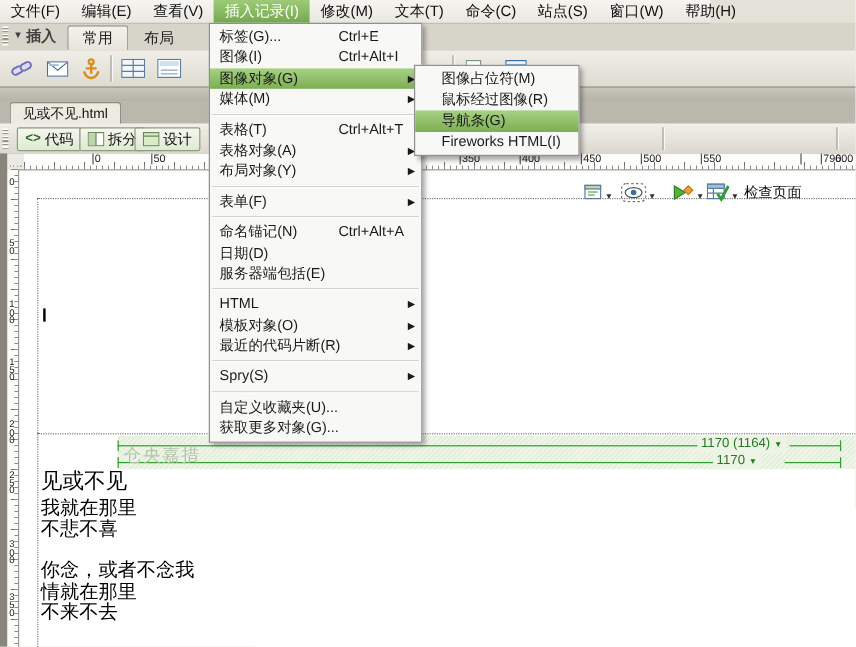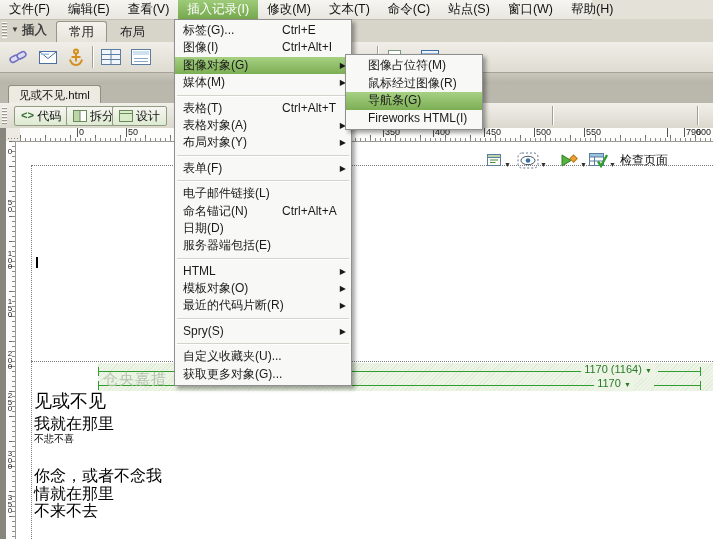--- a/index.html
+++ b/index.html
@@ -284,41 +284,40 @@
       <div class="band-bracket" style="left:602px;top:4px;"></div>
       <div class="band-bracket" style="left:602px;top:18px;"></div>
       <div class="band-label" style="left:520px;top:8px;"><span>1170 (1164)</span> <span class="dd">▼</span></div>
       <div class="band-label" style="left:516px;top:22px;"><span>1170</span> <span class="dd">▼</span></div>
       <div class="ghost-text">仓央嘉措</div>
     </div>
 
     <div id="poem">
         <div class="poem-line" style="top: 251px; font-size: 18px;">见或不见</div>
         <div class="poem-line" style="top: 275px; font-size: 16px;">我就在那里</div>
-        <div class="poem-line" style="top: 293px; font-size: 10px;">不悲不喜</div>
+        <div class="poem-line" style="top: 293px; font-size: 16px;">不悲不喜</div>
         <div class="poem-line" style="top: 327px; font-size: 16px;">你念，或者不念我</div>
         <div class="poem-line" style="top: 345px; font-size: 16px;">情就在那里</div>
         <div class="poem-line" style="top: 362px; font-size: 16px;">不来不去</div>
       </div>
     <div class="caret"></div>
   </div>
 
   <div class="menu" id="menu">
       <div class="menu-item"><span class="mi-label">标签(G)...</span><span class="mi-short">Ctrl+E</span></div>
       <div class="menu-item"><span class="mi-label">图像(I)</span><span class="mi-short">Ctrl+Alt+I</span></div>
       <div class="menu-item hl"><span class="mi-label">图像对象(G)</span><span class="mi-arrow">▶</span></div>
       <div class="menu-item"><span class="mi-label">媒体(M)</span><span class="mi-arrow">▶</span></div>
       <div class="menu-sep"></div>
       <div class="menu-item"><span class="mi-label">表格(T)</span><span class="mi-short">Ctrl+Alt+T</span></div>
       <div class="menu-item"><span class="mi-label">表格对象(A)</span><span class="mi-arrow">▶</span></div>
       <div class="menu-item"><span class="mi-label">布局对象(Y)</span><span class="mi-arrow">▶</span></div>
       <div class="menu-sep"></div>
       <div class="menu-item"><span class="mi-label">表单(F)</span><span class="mi-arrow">▶</span></div>
       <div class="menu-sep"></div>
-      <div class="menu-item"><span class="mi-label">电子邮件链接(L)</span></div>
       <div class="menu-item"><span class="mi-label">命名锚记(N)</span><span class="mi-short">Ctrl+Alt+A</span></div>
       <div class="menu-item"><span class="mi-label">日期(D)</span></div>
       <div class="menu-item"><span class="mi-label">服务器端包括(E)</span></div>
       <div class="menu-sep"></div>
       <div class="menu-item"><span class="mi-label">HTML</span><span class="mi-arrow">▶</span></div>
       <div class="menu-item"><span class="mi-label">模板对象(O)</span><span class="mi-arrow">▶</span></div>
       <div class="menu-item"><span class="mi-label">最近的代码片断(R)</span><span class="mi-arrow">▶</span></div>
       <div class="menu-sep"></div>
       <div class="menu-item"><span class="mi-label">Spry(S)</span><span class="mi-arrow">▶</span></div>
       <div class="menu-sep"></div>

